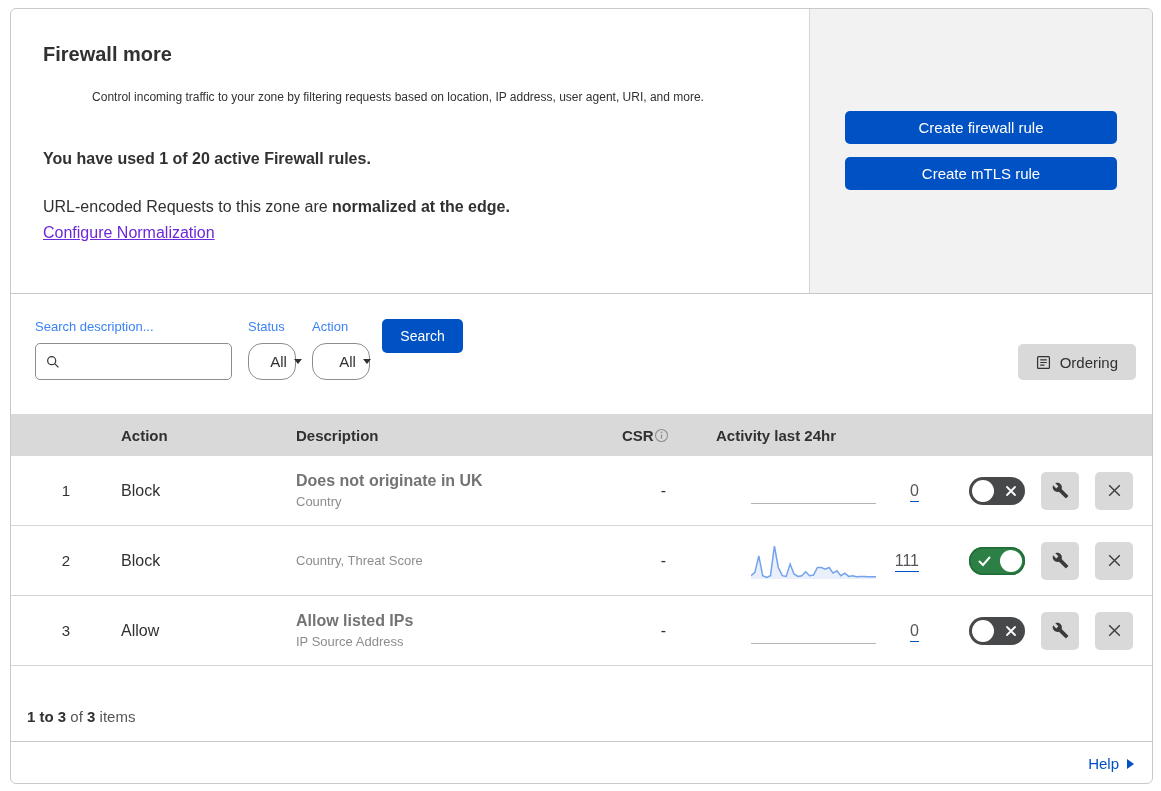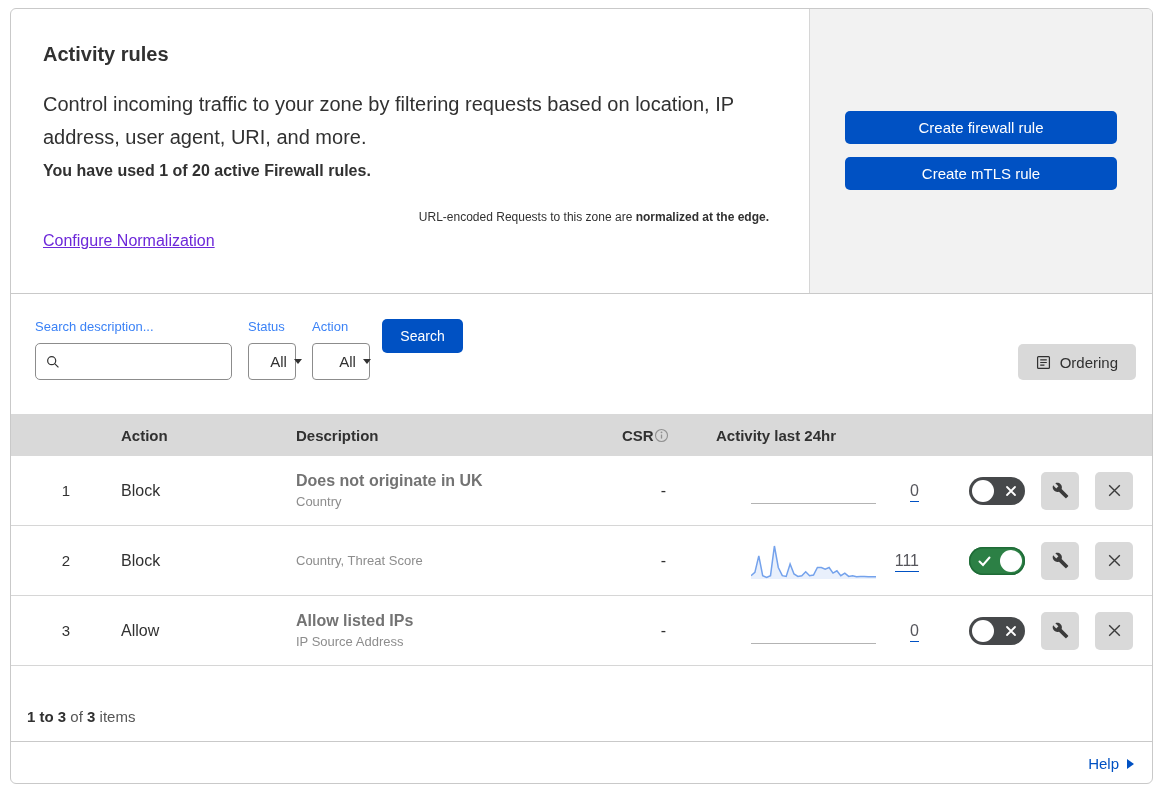--- a/index.html
+++ b/index.html
@@ -9,23 +9,23 @@
   }
   .wrapper {
     position: absolute; left: 10px; top: 8px; width: 1143px; height: 776px;
     border: 1px solid #c9c9c9; border-radius: 6px; overflow: hidden;
     background: #fff; display: flex; flex-direction: column;
   }
   
   .top { display: flex; height: 285px; border-bottom: 1px solid #c9c9c9; flex: none; }
   .top-left { flex: 1; padding: 34px 40px 0 32px; }
   .page-title { font-size: 20px; font-weight: 600; margin: 0 0 22px; }
-  .desc { font-size: 20px; line-height: 1.65; margin: 0 0 8px; width: 710px; }
+  .desc { font-size: 12px; line-height: 1.65; margin: 0 0 42px; width: 710px; text-align: center; }
   .usage { font-size: 16px; font-weight: 700; margin: 0 0 30px; }
-  .norm { font-size: 12px; margin: 0 0 8px; text-align: right; }
+  .norm { font-size: 16px; margin: 0 0 8px; }
   .norm b { font-weight: 700; }
   .text-link { color: #6d28d9; text-decoration: underline; font-size: 16px; cursor: pointer; }
   .top-right {
     width: 343px; background: #f2f2f2; border-left: 1px solid #d6d6d6;
     display: flex; flex-direction: column; align-items: center;
     padding-top: 102px; gap: 13px; flex: none;
   }
   .btn-blue {
     width: 272px; height: 33px; background: #0051c3; color: #fff; border: none;
     border-radius: 5px; font-size: 15px; font-family: inherit; cursor: pointer;
@@ -33,21 +33,21 @@
   
   .filters { height: 120px; flex: none; display: flex; align-items: flex-start; padding: 25px 16px 0 24px; }
   .fgroup { display: flex; flex-direction: column; }
   .flabel { font-size: 13px; color: #3b82f6; margin-bottom: 9px; }
   .search-box {
     width: 197px; height: 37px; border: 1px solid #8c8c8c; border-radius: 5px;
     display: flex; align-items: center; padding: 0 10px; background: #fff;
   }
   .search-box input { border: none; outline: none; flex: 1; min-width: 0; font-size: 15px; font-family: inherit; margin-left: 8px; }
   .dropdown {
-    height: 37px; border: 1px solid #8c8c8c; border-radius: 4px; background: #fff;
+    height: 37px; border: 1px solid #8c8c8c; border-radius: 14px; background: #fff;
     display: flex; align-items: center; justify-content: center; gap: 7px;
     font-size: 15px; cursor: pointer; padding-left: 28px;
   }
   .dd-status { width: 48px; }
   .dd-action { width: 58px; }
   .caret { width: 0; height: 0; border-left: 4px solid transparent; border-right: 4px solid transparent; border-top: 5px solid #313131; }
   .btn-search {
     width: 81px; height: 34px; background: #0051c3; color: #fff;
     border: none; border-radius: 5px; font-size: 14px; font-family: inherit; cursor: pointer;
   }
@@ -101,21 +101,21 @@
   }
   .help-arrow { width: 0; height: 0; border-top: 5px solid transparent; border-bottom: 5px solid transparent; border-left: 7px solid #0051c3; }
 </style>
 </head>
 <body>
 
 <div class="wrapper">
 
   <div class="top">
     <div class="top-left">
-      <h1 class="page-title">Activity rules</h1>
+      <h1 class="page-title">Firewall more</h1>
       <p class="desc">Control incoming traffic to your zone by filtering requests based on location, IP address, user agent, URI, and more.</p>
       <p class="usage">You have used 1 of 20 active Firewall rules.</p>
       <p class="norm"><span>URL-encoded Requests to this zone are </span><b>normalized at the edge.</b></p>
       <a class="text-link">Configure Normalization</a>
     </div>
     <div class="top-right">
       <button class="btn-blue">Create firewall rule</button>
       <button class="btn-blue">Create mTLS rule</button>
     </div>
   </div>

